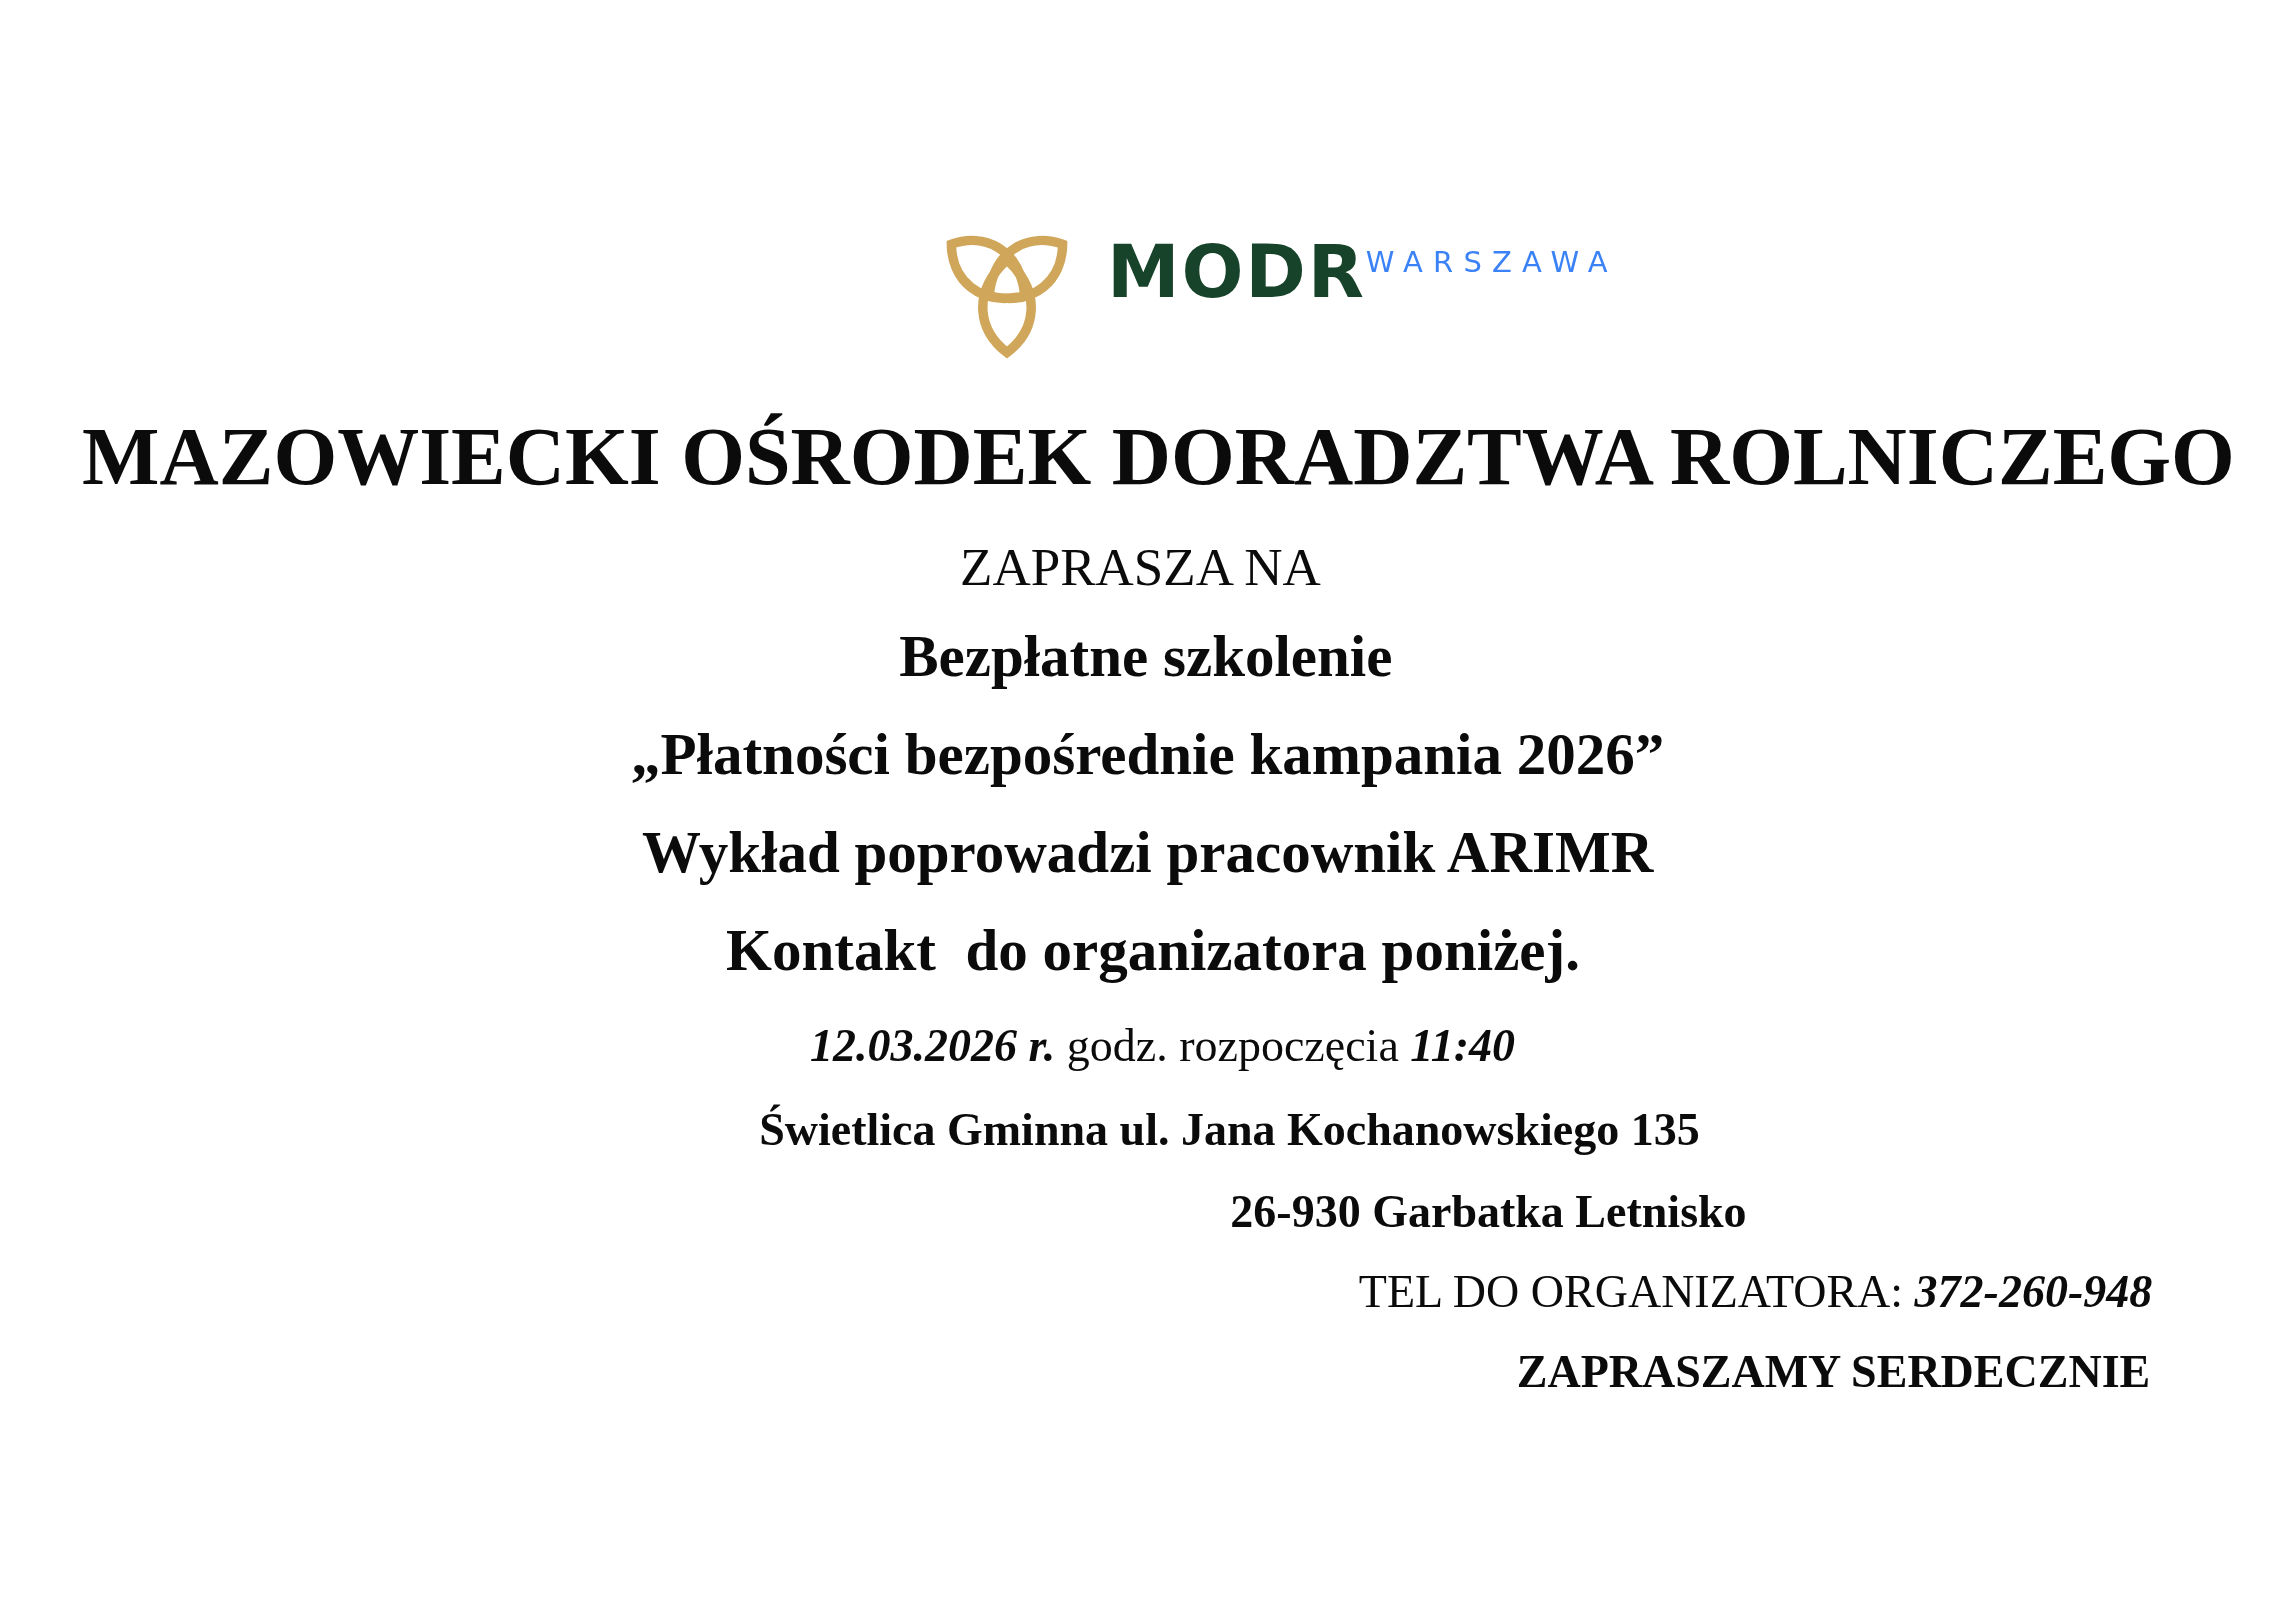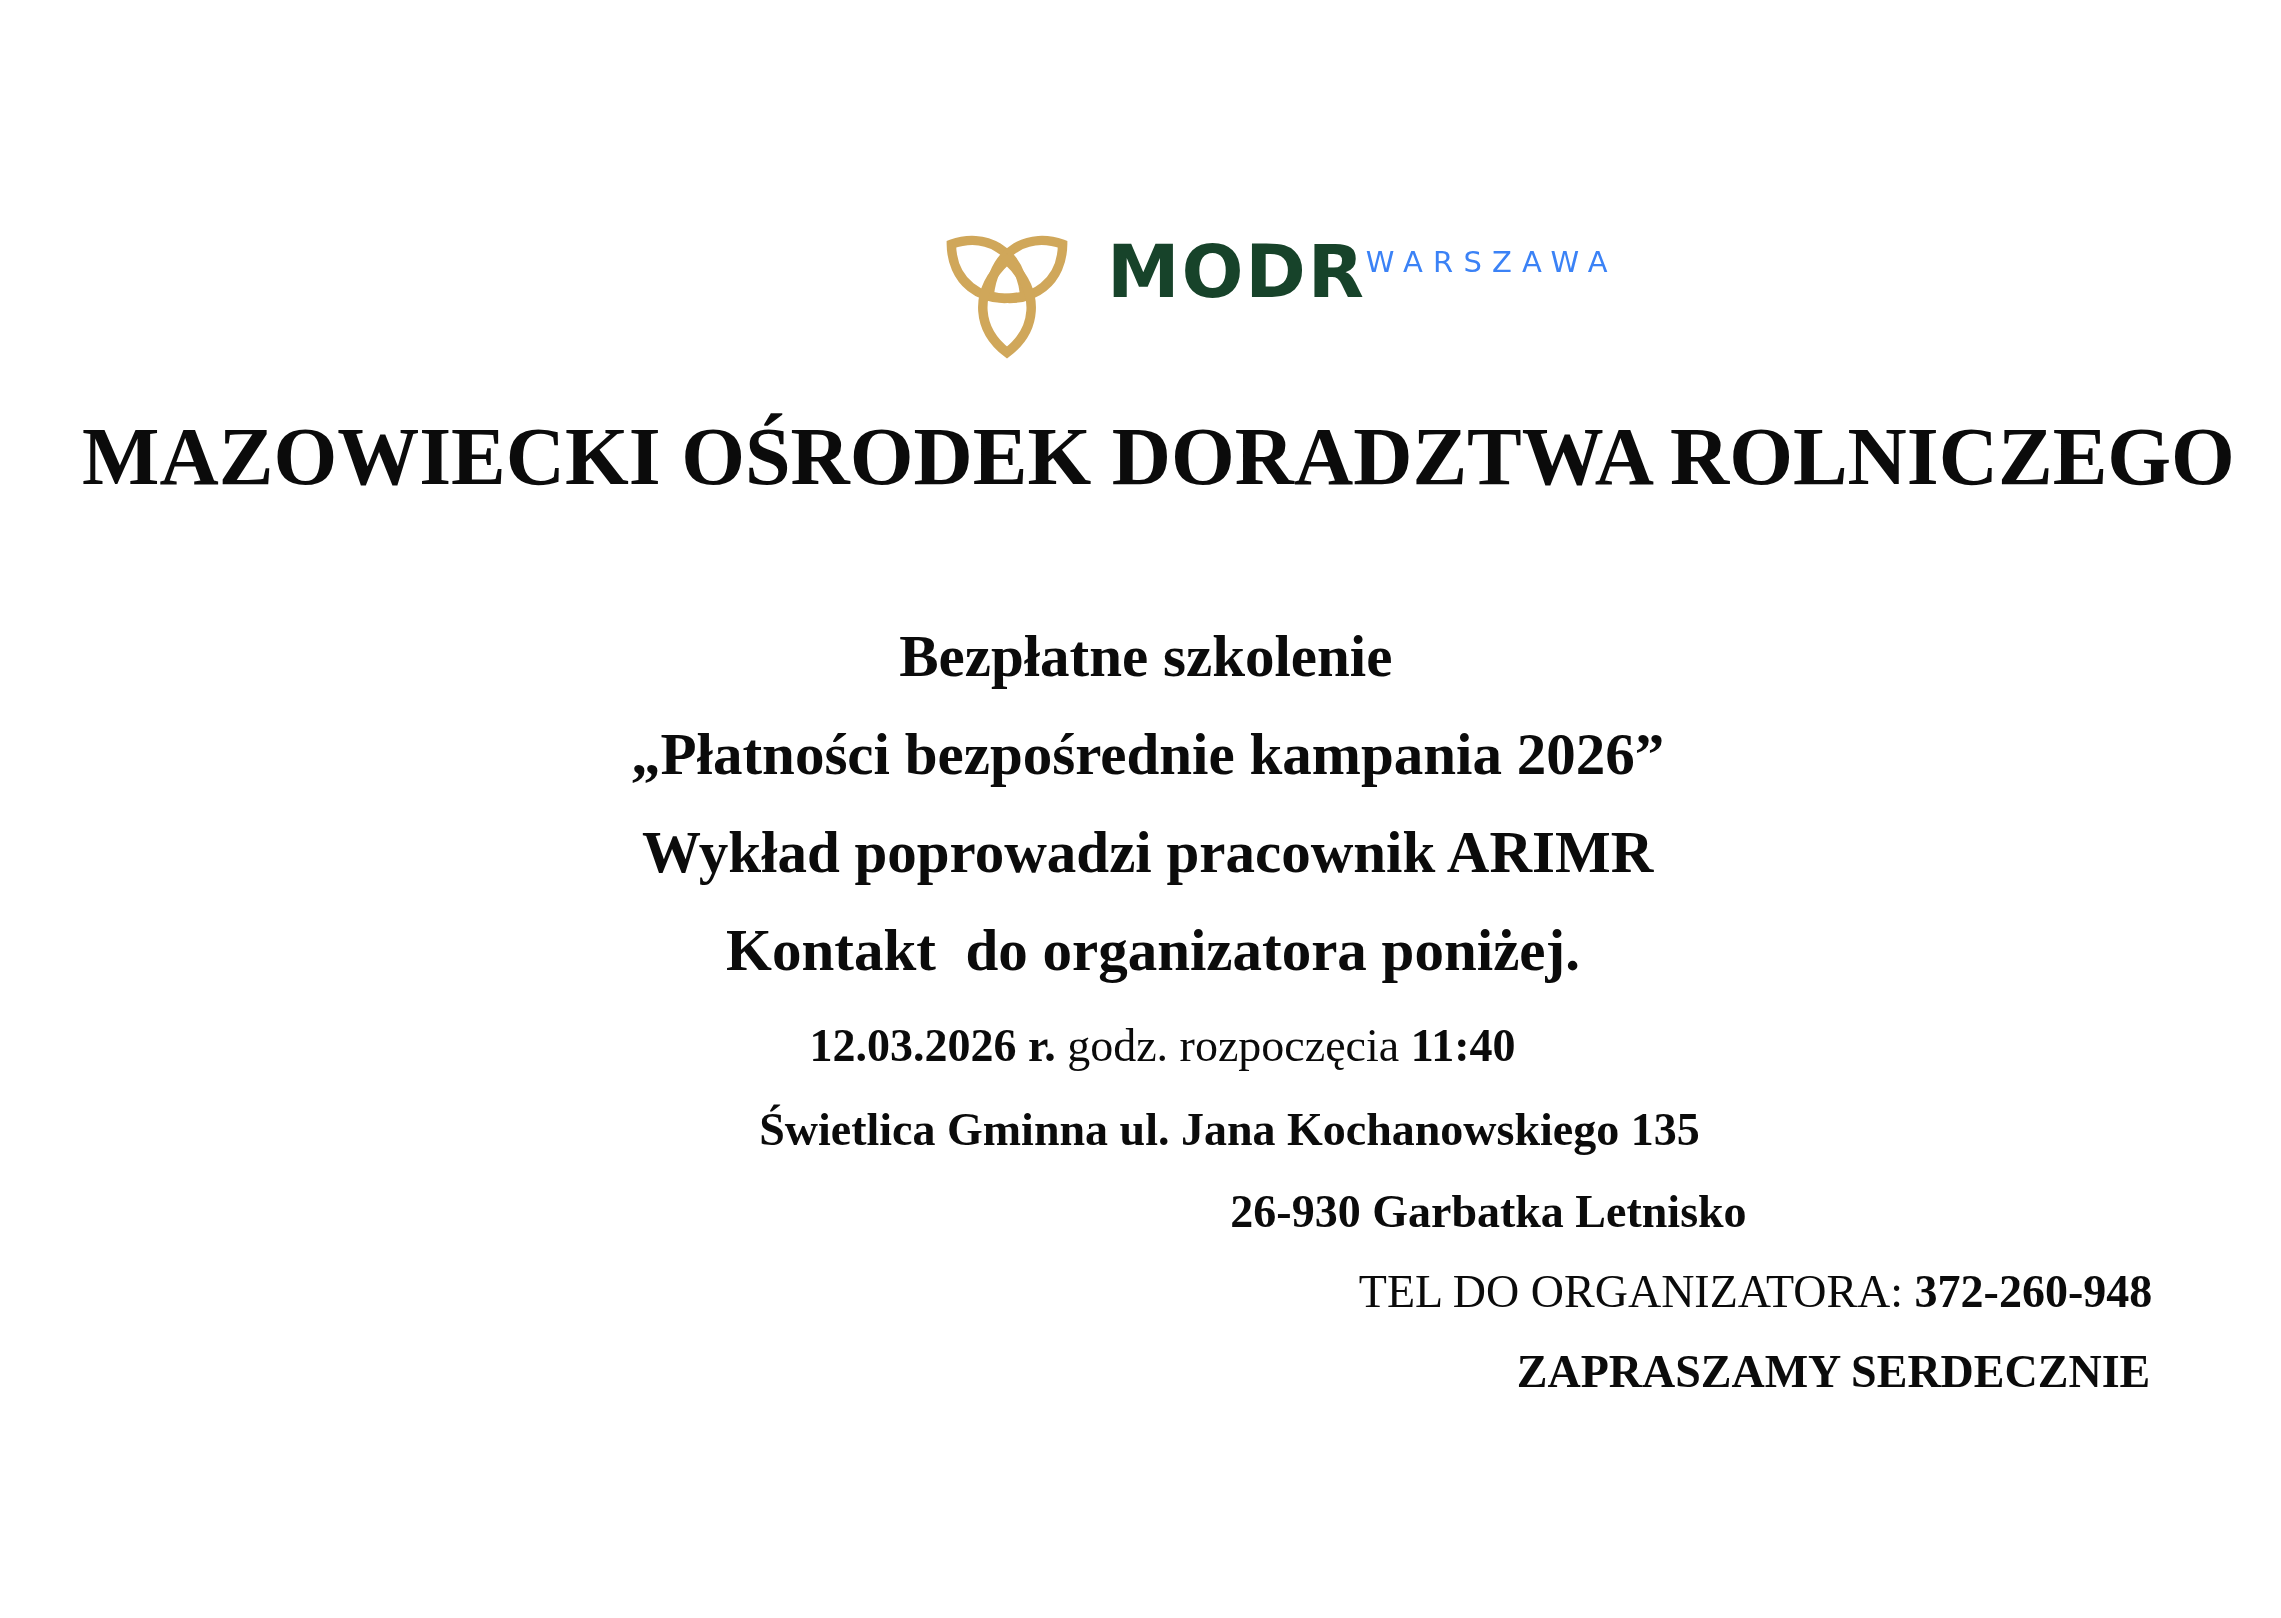--- a/index.html
+++ b/index.html
@@ -20,21 +20,21 @@
   .logo-warszawa{
     font-family:"DejaVu Sans", sans-serif;font-weight:normal;font-size:29px;line-height:1;
     letter-spacing:10.2px;color:#3b82f6;margin-top:12.5px;
   }
 
   
   .line{
     position:absolute;width:2281px;text-align:center;white-space:pre-wrap;
     font-family:"Liberation Serif", serif;color:#0b0b0b;line-height:1.1;
   }
-  .bold{font-weight:bold;}
+  .bold{font-weight:bold;font-style:italic;}
   .l-title   {top:412px;  left:18px;  font-size:82px; font-weight:bold;}
   .l-zaprasza{top:538px;  left:0px;   font-size:53px;}
   .l-event   {top:624px;  left:5.3px;   font-size:59px; font-weight:bold;}
   .l-topic   {top:722px;  left:7.1px;   font-size:59px; font-weight:bold;}
   .l-lecturer{top:820px;  left:7.1px;   font-size:59px; font-weight:bold;}
   .l-contact {top:918px; left:12.5px;  font-size:59px; font-weight:bold;}
   .l-date    {top:1021px; left:22px;  font-size:46px;}
   .l-venue   {top:1105px; left:89px; font-size:46px; font-weight:bold;}
   .l-city    {top:1187px; left:348px; font-size:46px; font-weight:bold;}
   .l-phone   {top:1267px; left:615px; font-size:46px;}
@@ -60,20 +60,21 @@
       </g>
     </svg>
     <div class="logo-text">
       <div class="logo-modr">MODR</div>
       <div class="logo-warszawa">WARSZAWA</div>
     </div>
   </div>
 
   <div class="line l-title">MAZOWIECKI OŚRODEK DORADZTWA ROLNICZEGO</div>
 
+  <div class="line l-zaprasza">ZAPRASZA NA</div>
 
   <div class="line l-event">Bezpłatne szkolenie</div>
 
   <div class="line l-topic">„Płatności bezpośrednie kampania 2026”</div>
 
   <div class="line l-lecturer">Wykład poprowadzi pracownik ARIMR</div>
 
   <div class="line l-contact">Kontakt  do organizatora poniżej.</div>
 
   <div class="line l-date"><span class="bold">12.03.2026 r.</span><span> godz. rozpoczęcia </span><span class="bold">11:40</span></div>

